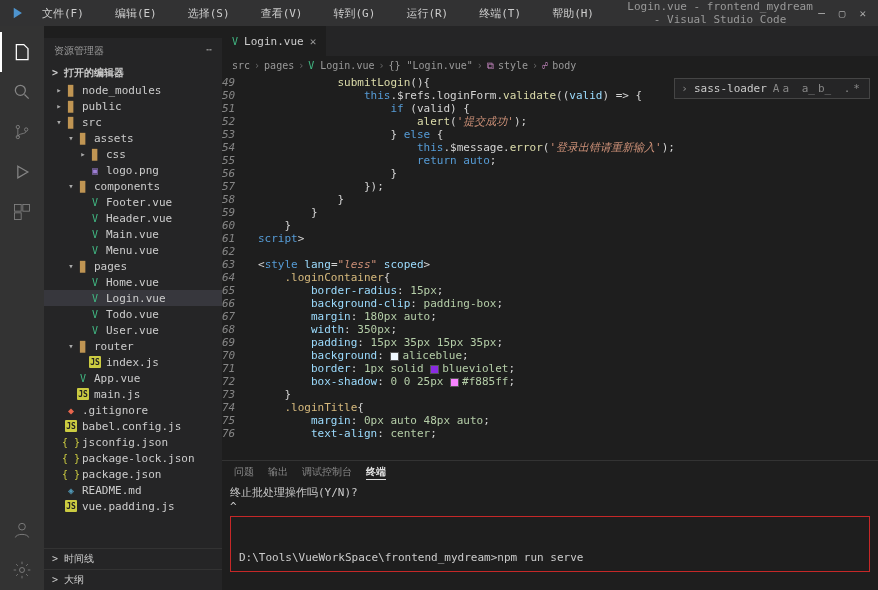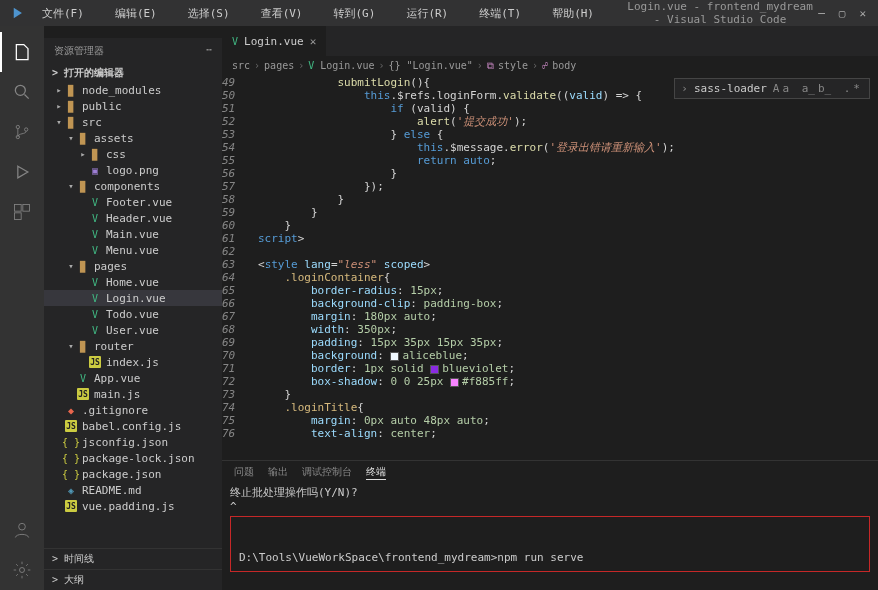--- a/index.html
+++ b/index.html
@@ -112,21 +112,21 @@
 
     .panel {
       height: 130px;
       border-top: 1px solid #333;
       background: #1e1e1e;
       display: flex; flex-direction: column;
       font-family: Consolas, monospace;
       font-size: 11px;
     }
     .panel-tabs { display:flex; gap: 14px; padding: 4px 12px 2px; color:#888; font-size:10px;}
-    .panel-tabs .ptab.active { color:#ddd; border-bottom:1px solid #ddd; }
+    .panel-tabs .ptab.active { color:#ddd; border-bottom:1px solid #ddd;font-weight:bold; }
     .terminal { flex:1; padding: 4px 8px; color:#ccc; position:relative; overflow:hidden;}
     .red-box { border:1px solid #c62828; padding: 6px 8px; margin: 2px 0 4px; line-height: 15px; }
     .term-line { line-height: 14px; }
 
     svg.icon { width: 20px; height: 20px; fill: currentColor; }
 
     .ficon { font-size:10px; }
     .vue-ico { color:#41b883; }
     .js-ico { background:#cbcb41; color:#222; width:12px; height:12px; display:inline-flex; align-items:center; justify-content:center; font-size:8px; font-weight:bold; border-radius:1px;}
     .json-ico { color:#cbcb41; }

